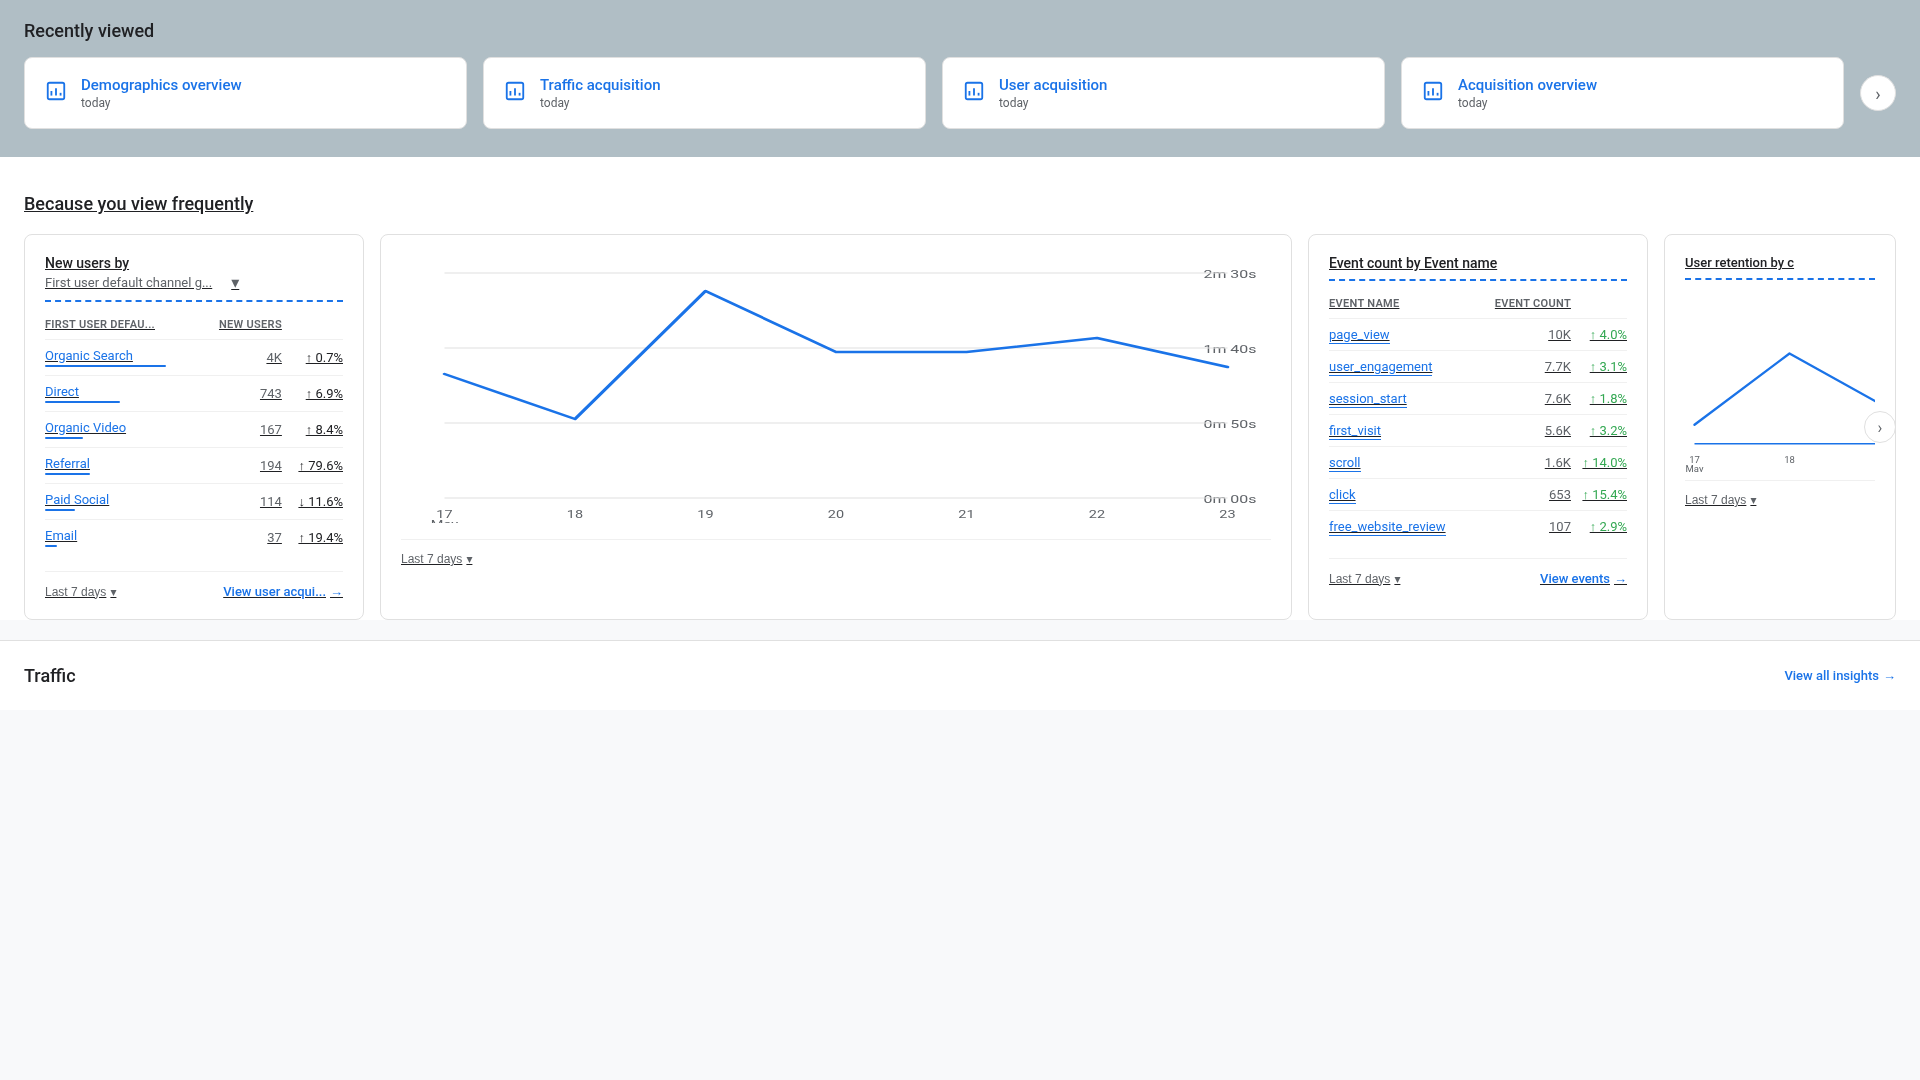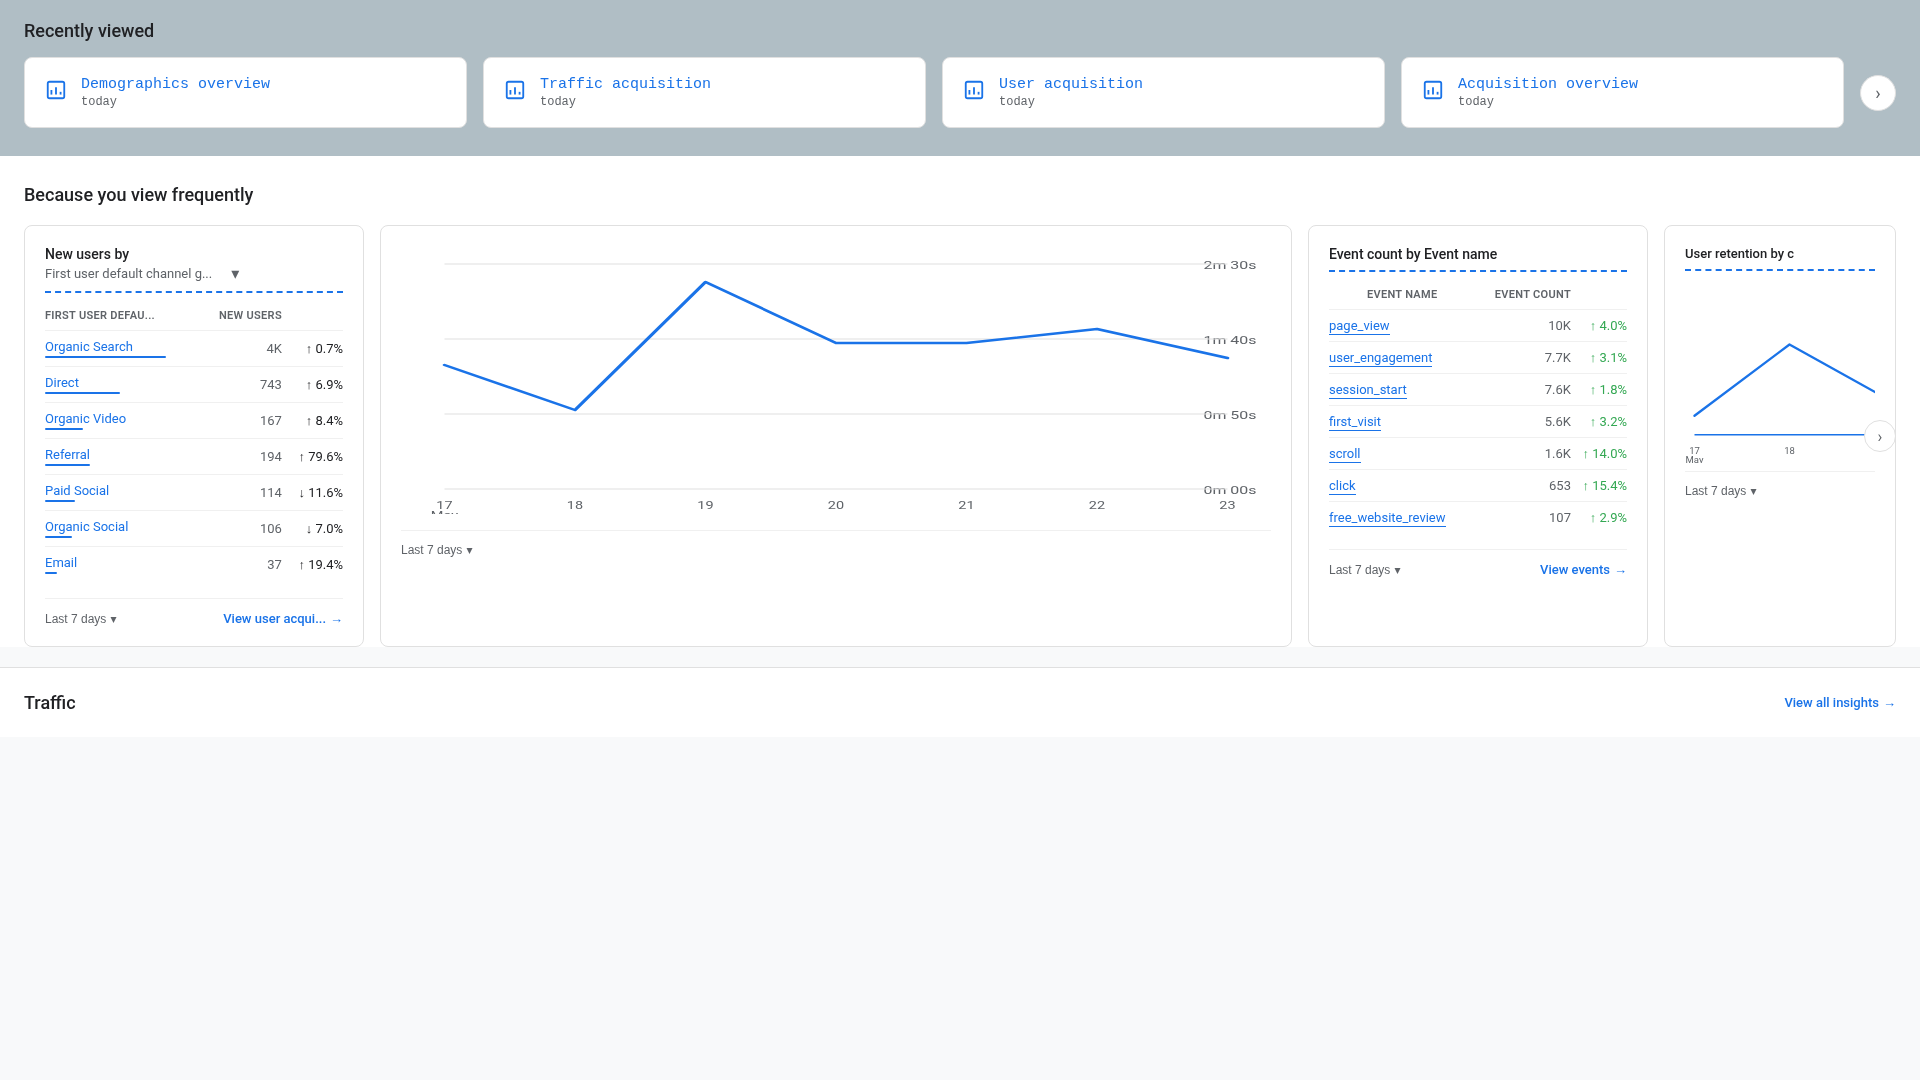--- a/index.html
+++ b/index.html
@@ -31,21 +31,21 @@
       display: flex;
       align-items: center;
       gap: 14px;
       min-width: 0;
     }
     .card-icon {
       color: #1a73e8;
       font-size: 20px;
       flex-shrink: 0;
     }
-    .card-text { display: flex; flex-direction: column; font-family: Liberation Mono, monospace; }
+    .card-text { display: flex; flex-direction: column; }
     .card-title {
       font-size: 15px;
       font-weight: 500;
       color: #1a73e8;
     }
     .card-subtitle {
       font-size: 12px;
       color: #5f6368;
       margin-top: 2px;
     }
@@ -60,21 +60,22 @@
       justify-content: center;
       cursor: pointer;
       flex-shrink: 0;
       font-size: 18px;
       color: #5f6368;
     }
 
     
     .frequently-section {
       background: white;
-      padding: 28px 24px 0 24px;
+      padding: 36px 24px 0 24px;
+      text-decoration: underline;
     }
     .frequently-title {
       font-size: 18px;
       font-weight: 500;
       color: #202124;
       margin-bottom: 20px;
     }
     .widgets-row {
       display: flex;
       gap: 16px;
@@ -170,21 +171,21 @@
     
     .chart-container { position: relative; height: 260px; margin: 8px 0; }
     svg.line-chart { width: 100%; height: 100%; }
 
     
     .event-table { width: 100%; border-collapse: collapse; }
     .event-table th {
       font-size: 11px;
       font-weight: 600;
       color: #5f6368;
-      text-align: center;
+      text-align: left;
       padding: 4px 0 8px 0;
       text-transform: uppercase;
       letter-spacing: 0.3px;
     }
     .event-table th:nth-child(2) { text-align: right; }
     .event-table th:last-child { text-align: right; }
     .event-table td {
       font-size: 13px;
       padding: 8px 0;
       border-top: 1px solid #f0f0f0;
@@ -356,28 +357,20 @@
       <td>194</td>
       <td class="trend-up">↑ 79.6%</td>
     </tr>
             <tr>
       <td>
         <span class="channel-name">Paid Social</span>
         <div class="channel-bar" style="width:20%;"></div>
       </td>
       <td>114</td>
       <td class="trend-down">↓ 11.6%</td>
-    </tr>
-            <tr>
-      <td>
-        <span class="channel-name">Organic Social</span>
-        <div class="channel-bar" style="width:18%;"></div>
-      </td>
-      <td>106</td>
-      <td class="trend-down">↓ 7.0%</td>
     </tr>
             <tr>
       <td>
         <span class="channel-name">Email</span>
         <div class="channel-bar" style="width:8%;"></div>
       </td>
       <td>37</td>
       <td class="trend-up">↑ 19.4%</td>
     </tr>
           </tbody>

